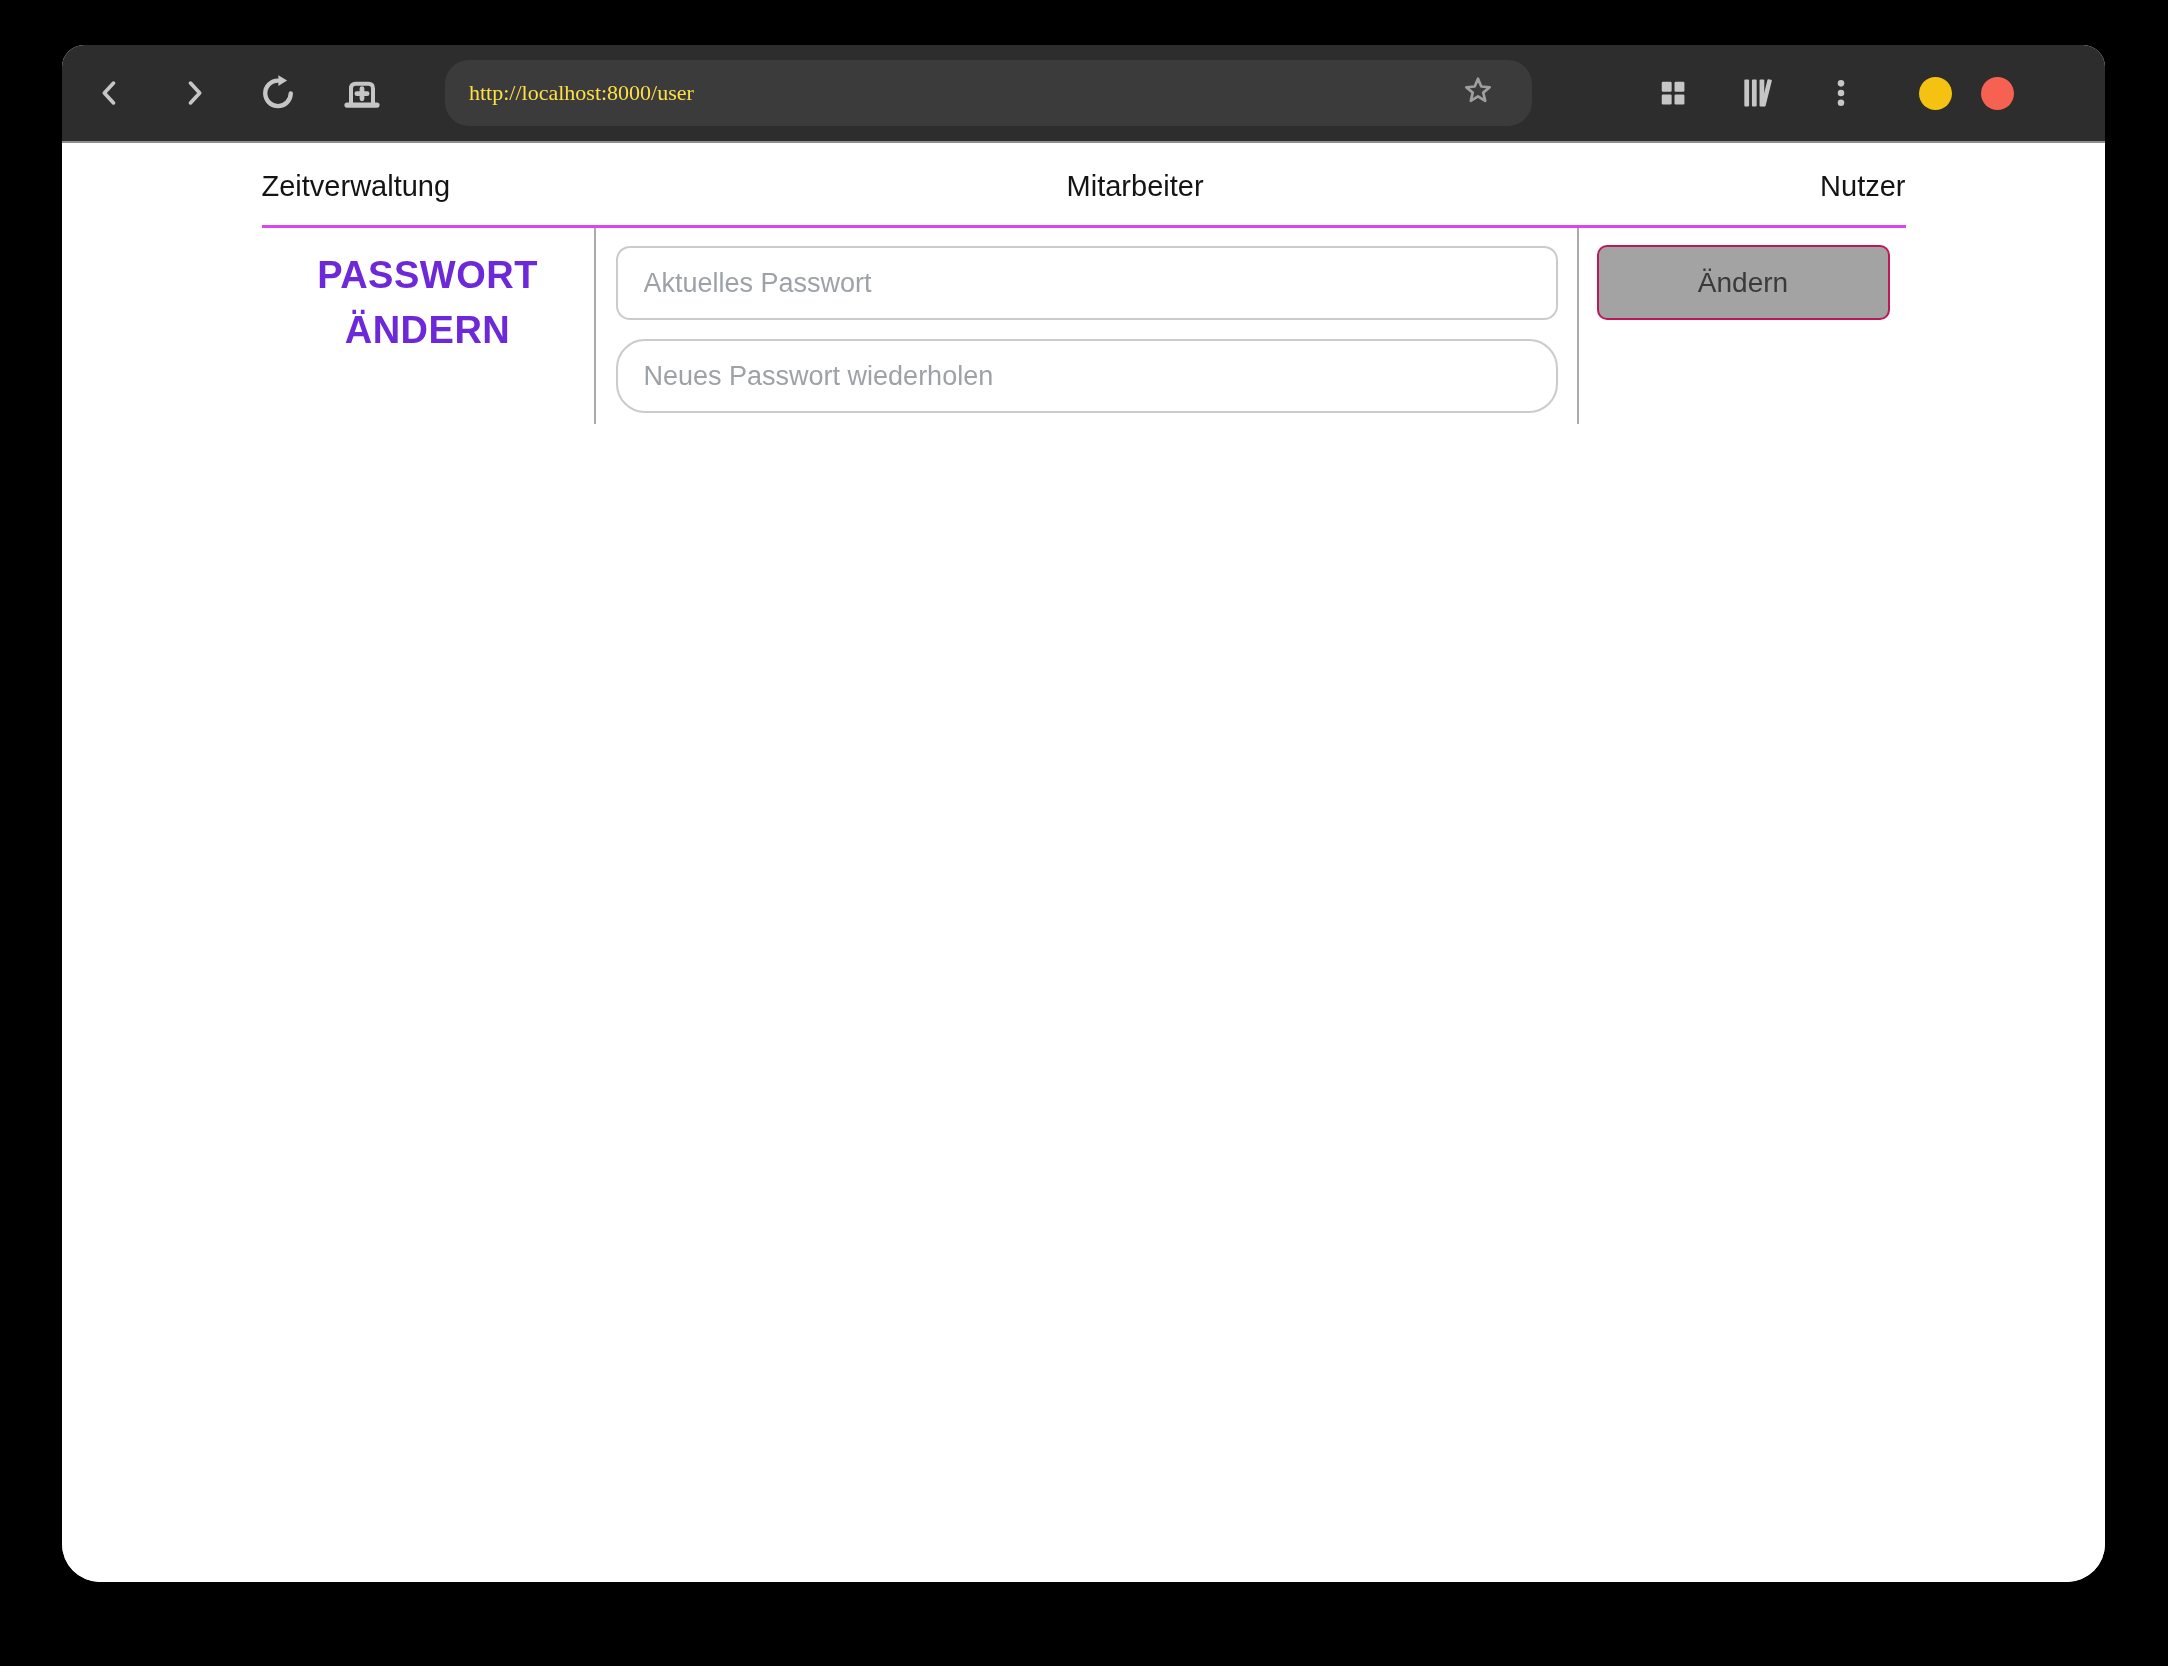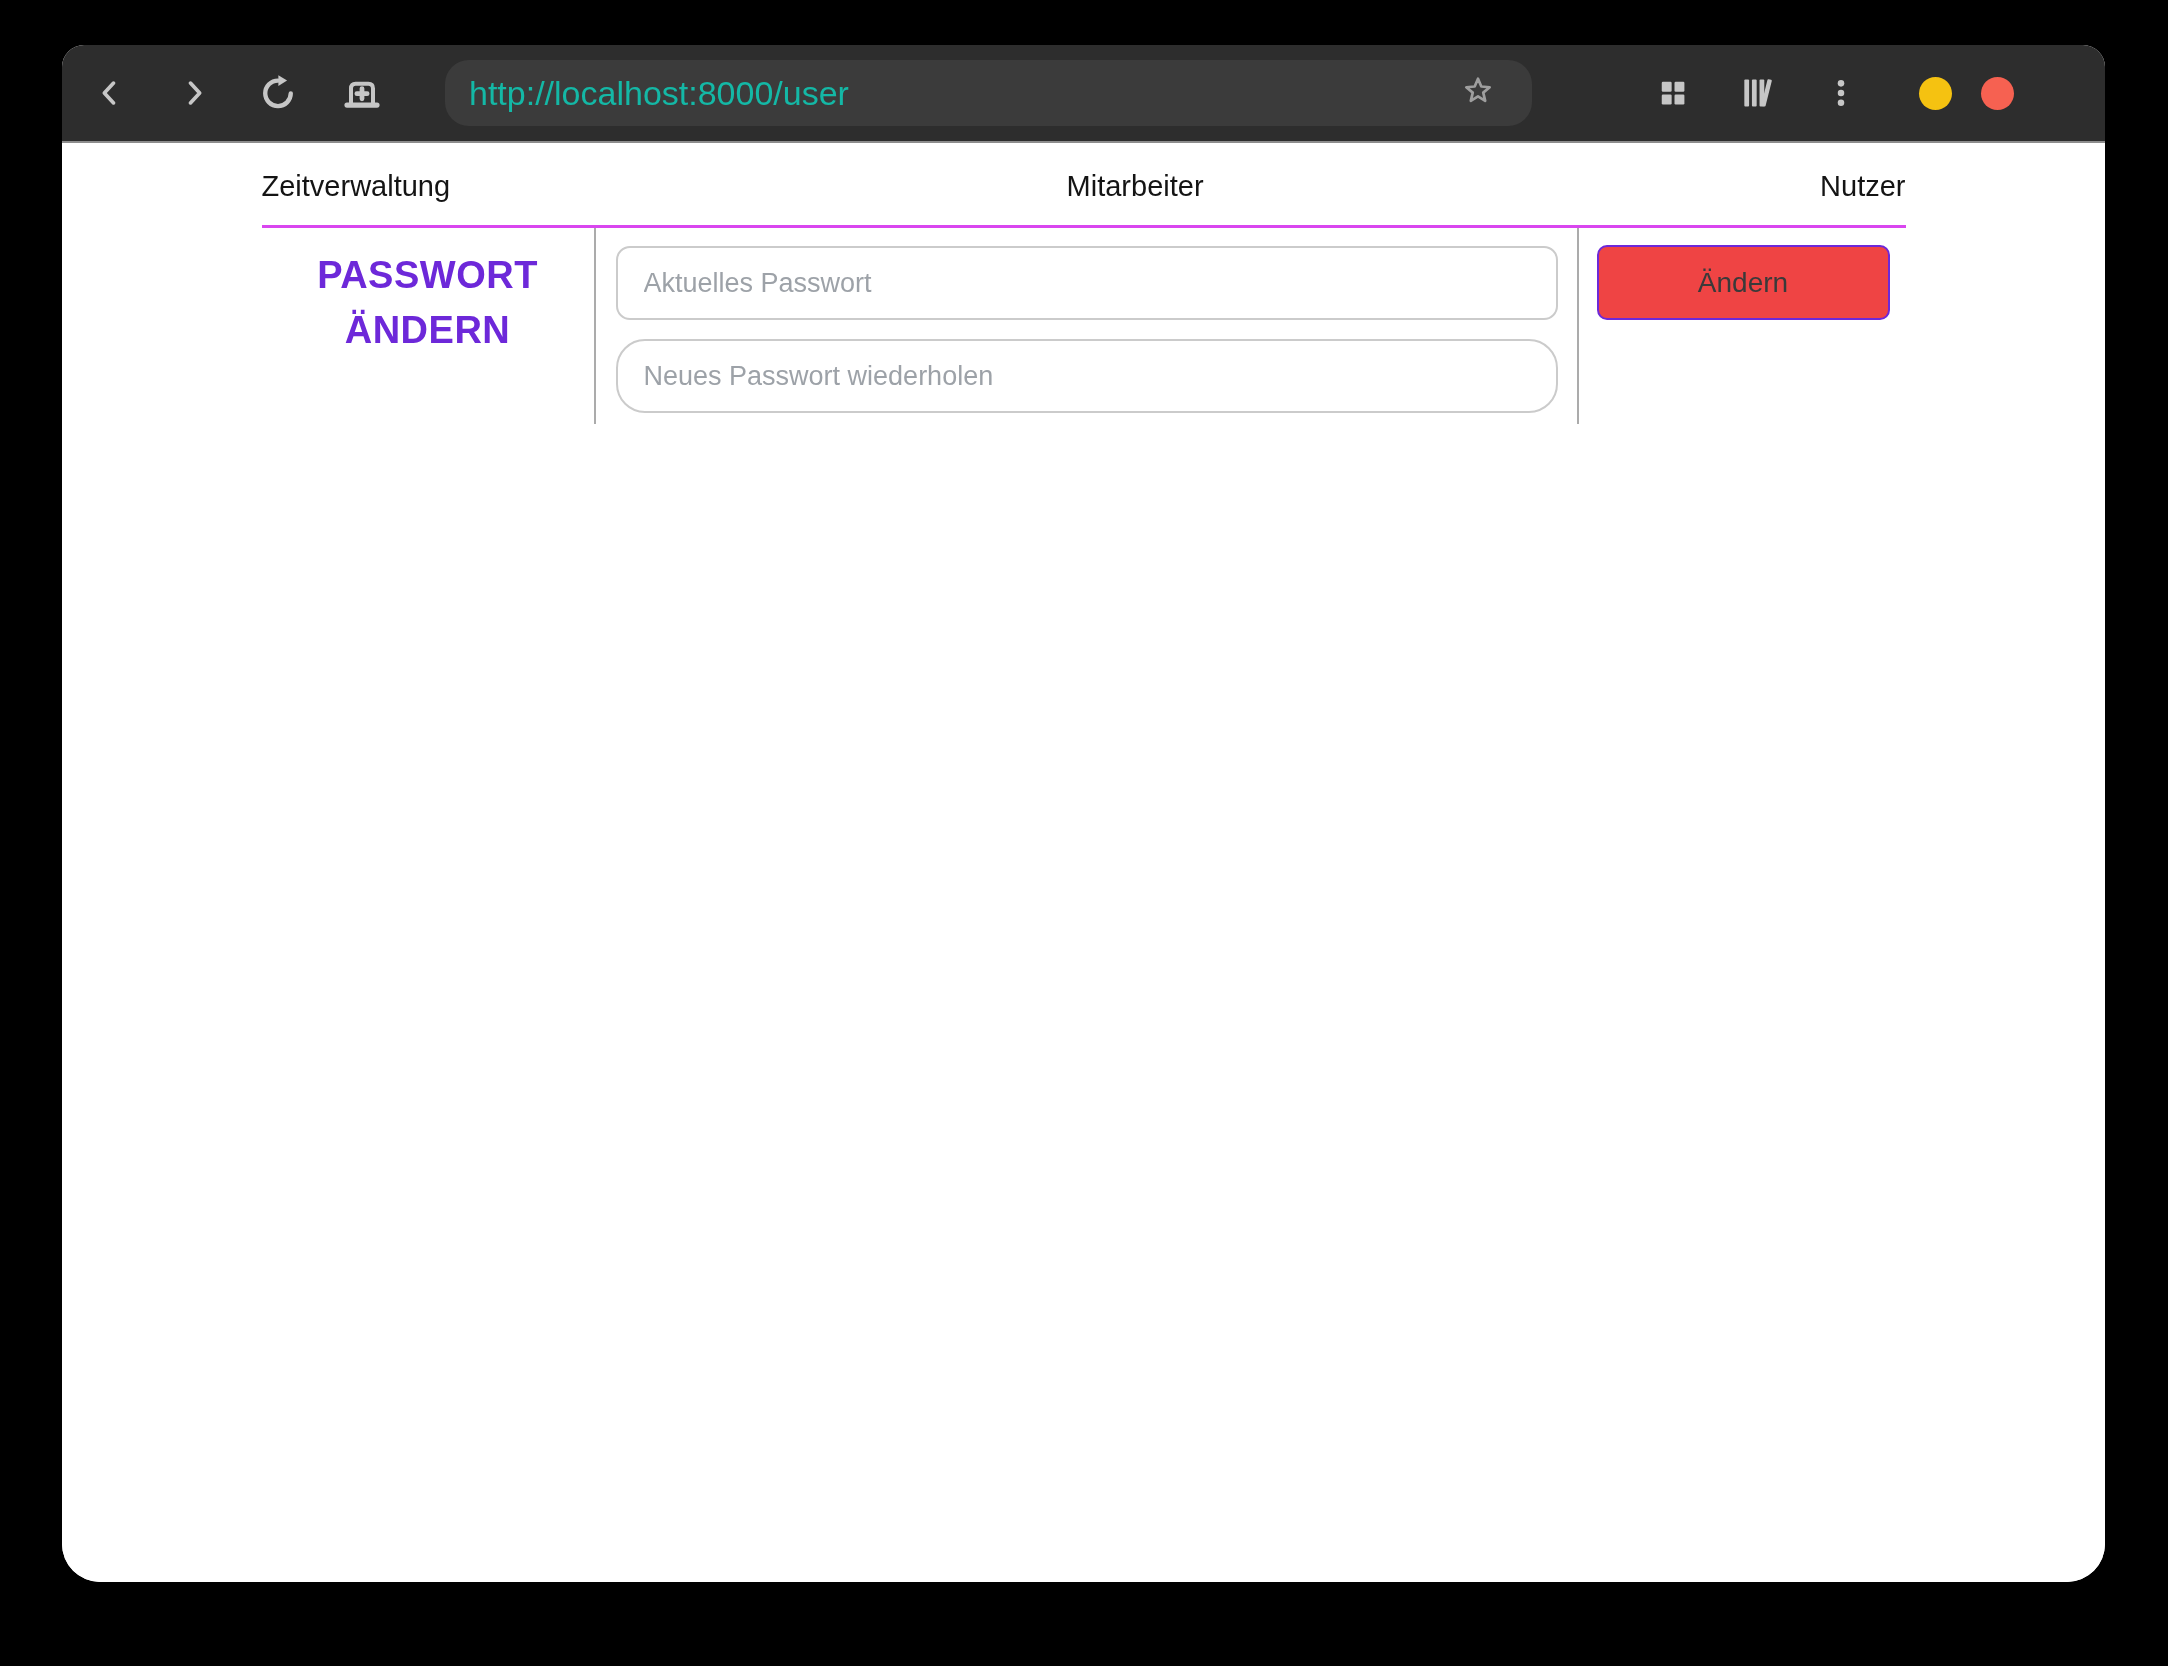--- a/index.html
+++ b/index.html
@@ -23,21 +23,21 @@
   }
   .tool-btn + .tool-btn { margin-left: 28px; }
   .tool-btn svg { display: block; }
   .url-bar {
     margin-left: 55px; width: 1087px; height: 66px; border-radius: 24px;
     background: #3b3b3b; position: relative; flex: 0 0 auto;
     display: flex; align-items: center;
   }
   .url-input {
     background: transparent; border: none; outline: none;
-    color: #14b8a6; font-size: 34px; font-family: Liberation Sans, sans-serif;
+    color: #fde047; font-size: 22px; font-family: Liberation Serif, serif;
     margin-left: 22px; width: 960px;
   }
   .star-btn {
     position: absolute; right: 34px; top: 13px; width: 40px; height: 40px;
     display: flex; align-items: center; justify-content: center;
   }
   .after-url { margin-left: 113px; }
   .win-dot { width: 33px; height: 33px; border-radius: 50%; flex: 0 0 auto; }
   .dot-min { background: #f5c211; margin-left: 50px; }
   .dot-close { background: #f66151; margin-left: 29px; }
@@ -66,21 +66,21 @@
     display: block; box-sizing: border-box; width: 100%; height: 74px;
     border: 2px solid #cbcbcb; border-radius: 14px; background: #fff;
     font-size: 27px; font-family: "Liberation Sans", sans-serif; color: #15803d;
     padding: 0 24px 0 26px; outline: none; margin: 0 0 19px 0;
   }
   .pw-input:last-child { margin-bottom: 0; border-radius: 29px; }
   .pw-input::placeholder { color: #9da2a8; opacity: 1; }
   .col-action { flex: 1; box-sizing: border-box; }
   .submit-btn {
     display: block; width: 293px; height: 75px; margin: 17px 0 0 18px;
-    background: #ef4444; border: 2px solid #6d28d9; border-radius: 10px;
+    background: #a3a3a3; border: 2px solid #be185d; border-radius: 10px;
     font-size: 28px; font-family: "Liberation Sans", sans-serif; color: #3a3a3a;
     cursor: pointer;
   }
 </style>
 </head>
 <body>
 
 <div class="window">
 
   <div class="toolbar">

